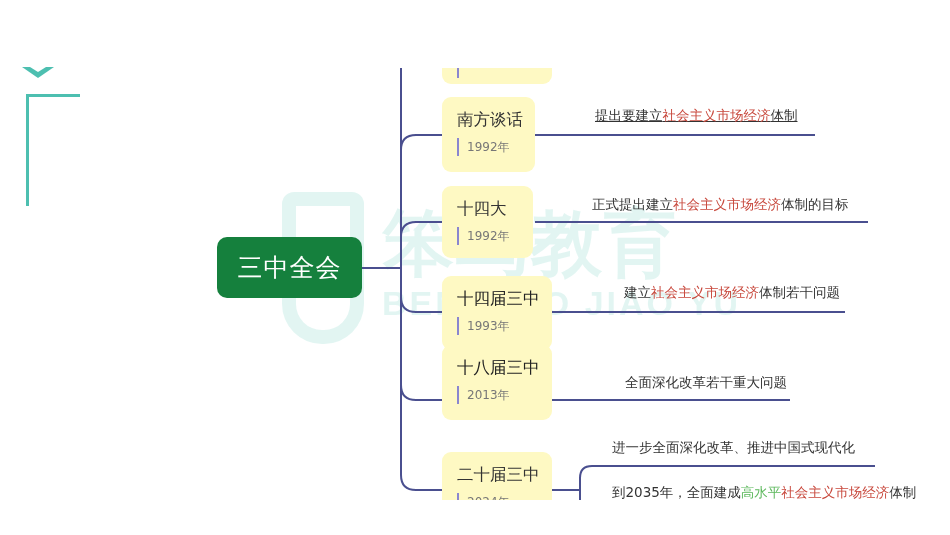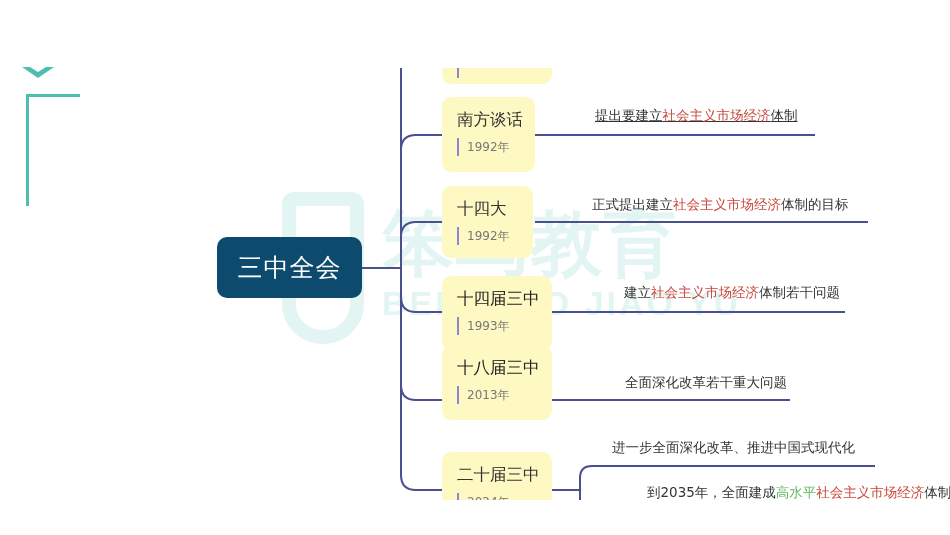--- a/index.html
+++ b/index.html
@@ -92,21 +92,21 @@
       <path d="M535 135 H815"></path>
       <path d="M535 222 H868"></path>
       <path d="M550 312 H845"></path>
       <path d="M552 400 H790"></path>
 
       <path d="M552 490 H580"></path>
       <path d="M580 490 V478 Q580 466 592 466 H875"></path>
       <path d="M580 490 V515"></path>
     </svg>
 
-    <div class="root" style="background:#0c4a6e;font-family:Liberation Mono, monospace;">
+    <div class="root" style="background:#15803d;font-family:Liberation Mono, monospace;">
       <span>三中全会</span>
     </div>
 
     <div class="node" style="left:442px; top:20px; width:110px; height:64px;">
       <div class="year" style="margin-top:28px;">
           <span class="bar"></span>
         </div>
     </div>
 
     <div class="node" style="left:442px; top:97px; width:93px; height:75px;">
@@ -156,18 +156,18 @@
     <div class="node" style="left:442px; top:452px; width:110px; height:75px;">
       <div class="title">二十届三中</div>
       <div class="year">
           <span class="bar"></span>
           <span>2024年</span>
         </div>
     </div>
     <div class="desc" style="left:612px; top:438px;">
       <span>进一步全面深化改革、推进中国式现代化</span>
     </div>
-    <div class="desc" style="left:612px; top:483px;margin-left:35px;">
+    <div class="desc" style="left:612px; top:483px;">
       <span>到2035年，全面建成</span><span class="hl-green">高水平</span><span class="hl-red">社会主义市场经济</span><span>体制</span>
     </div>
 
   </div>
 </div>
 
 </body></html>

